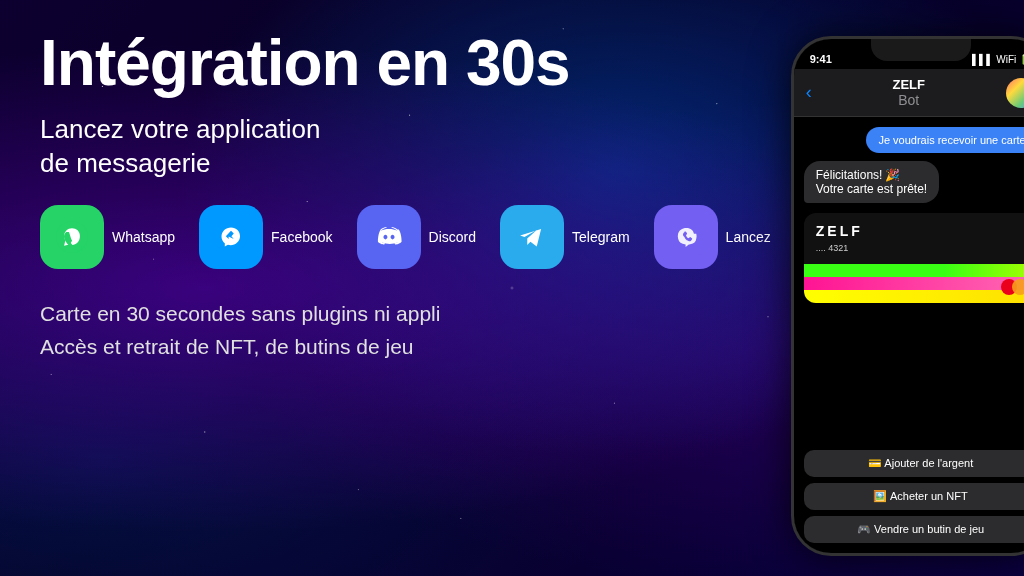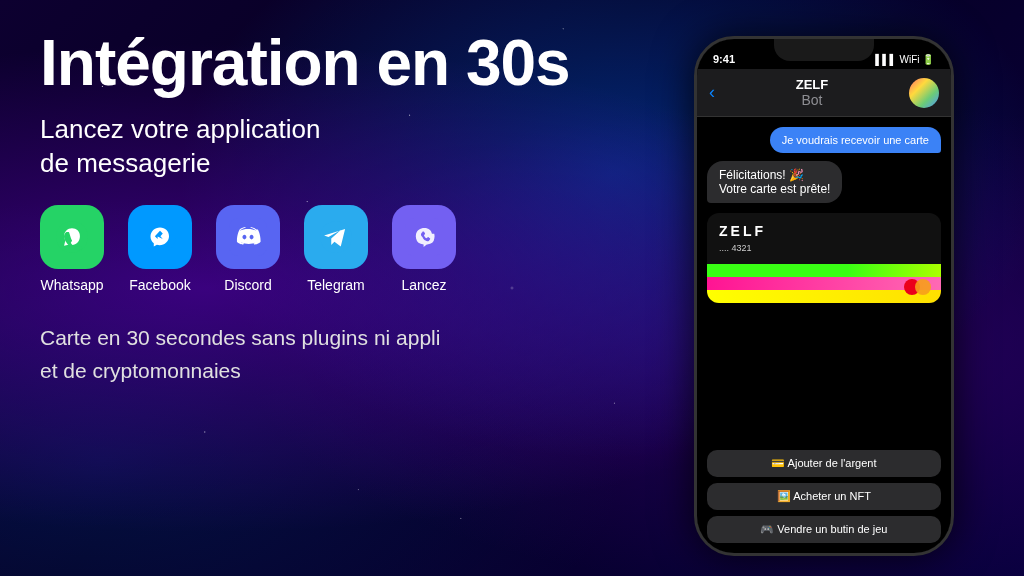--- a/index.html
+++ b/index.html
@@ -88,21 +88,21 @@
 
     .platforms {
       display: flex;
       gap: 24px;
       margin-bottom: 28px;
       align-items: flex-start;
     }
 
     .platform-item {
       display: flex;
-      flex-direction: column;
+      flex-direction: row;
       align-items: center;
       gap: 8px;
     }
 
     .platform-icon {
       width: 64px;
       height: 64px;
       border-radius: 18px;
       display: flex;
       align-items: center;
@@ -340,21 +340,21 @@
             <path d="M22 18c0 0-1 .5-1.5 1.5S20 22 21 23l1 1s1 2.5 3 4l1 .5c1.5 1 3 1 3 1s.5 0 1-.5l1.5-2c.5-.5.5-1 0-1.5L30 24.5c-.5-.5-1-.5-1.5 0l-.5.5-1 .5s-2-1-3-3.5l.5-1 .5-.5c.5-.5.5-1 0-1.5L24 17.5c-.5-.5-1-.5-1.5-.5S22 18 22 18z" fill="#7360F2"></path>
           </svg>
         </div>
         <span class="platform-label">Lancez</span>
       </div>
 
     </div>
 
     <div class="bottom-text">
       <div>Carte en 30 secondes sans plugins ni appli</div>
-      <div>et de cryptomonnaies</div>
+      <div>Accès et retrait de NFT, de butins de jeu</div>
     </div>
 
   </div>
 
   <div class="right">
     <div class="phone">
       <div class="phone-notch"></div>
       <div class="phone-screen">
 
         <div class="phone-status-bar">

